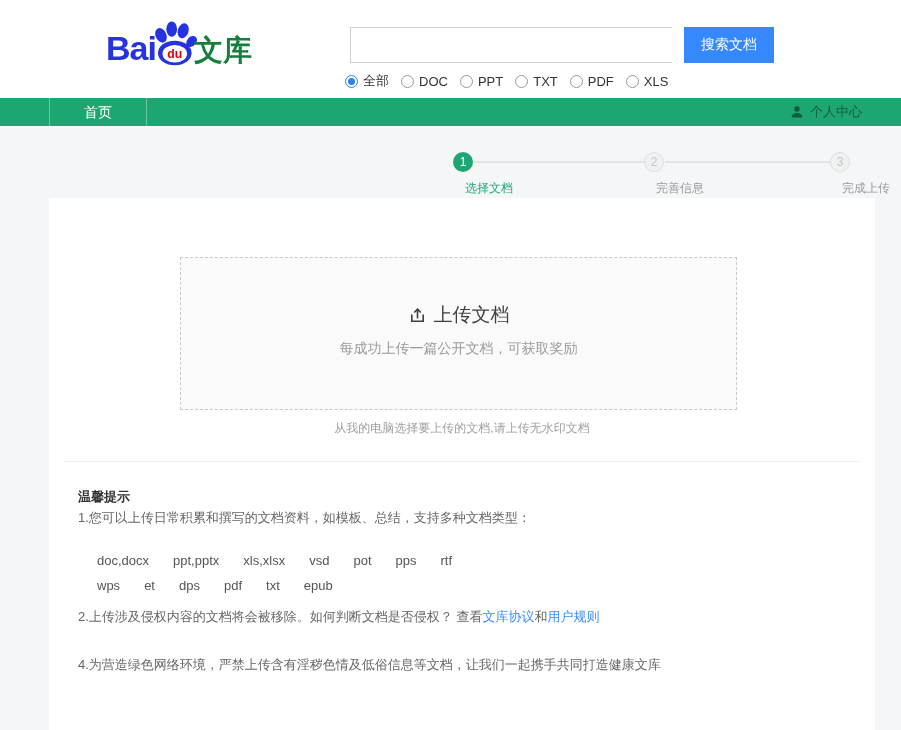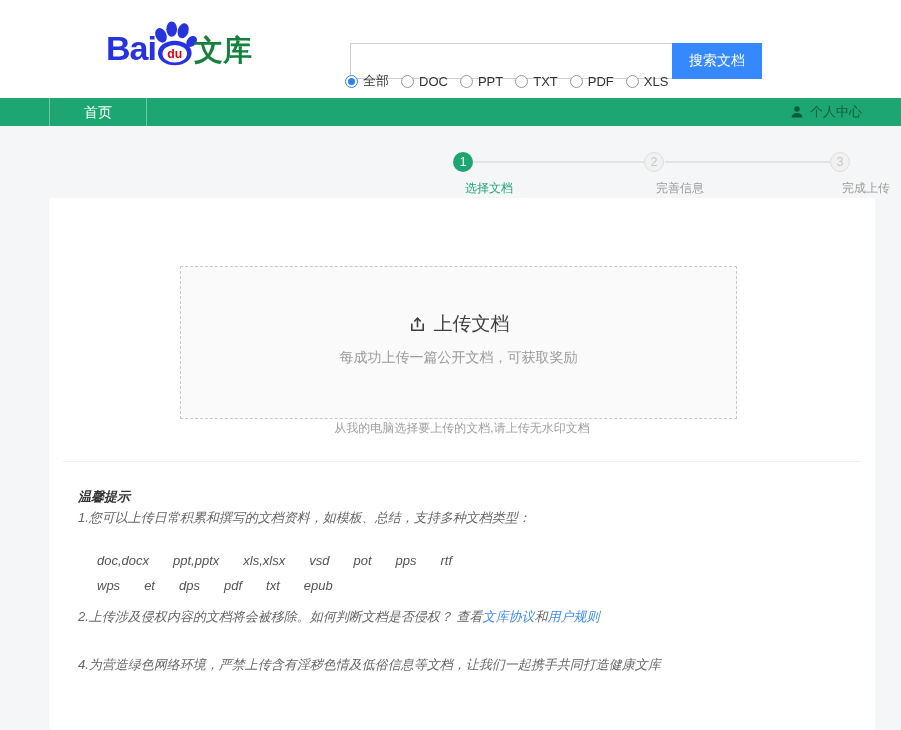--- a/index.html
+++ b/index.html
@@ -12,21 +12,21 @@
   }
 
   
   .topbar { position:absolute; top:0; left:0; width:901px; height:98px; background:#fff; }
 
   .logo { position:absolute; left:106px; top:20px; display:flex; align-items:flex-end; cursor:pointer; }
   .logo-bai { font-size:34px; font-weight:bold; color:#2633DE; line-height:1; letter-spacing:-1px; }
   .paw { width:46px; height:46px; margin:0 -3px -1px -5px; display:block; }
   .logo-wenku { font-size:29px; font-weight:bold; color:#15803d; line-height:1.05; }
 
-  .search { position:absolute; left:350px; top:43px; display:flex; }
+  .search { position:absolute; left:350px; top:27px; display:flex;gap:12px; }
   .search-input {
     width:322px; height:36px; border:1px solid #cfcfcf; border-right:none;
     outline:none; padding:0 10px; font-size:14px; background:#fff;
   }
   .search-btn {
     width:90px; height:36px; border:none; background:#3688FF; color:#fff;
     font-size:14px; cursor:pointer; font-family:inherit;
   }
 
   .filters { position:absolute; left:345px; top:72px; display:flex; align-items:center; gap:12px; }
@@ -70,36 +70,36 @@
   .step-circle.pending { background:#f1f1f2; border:1px solid #dedede; color:#c6c6c6; line-height:18px; }
   .c1 { left:453px; } .c2 { left:644px; } .c3 { left:830px; }
   .step-label { position:absolute; top:54px; width:100px; text-align:right; font-size:12px; color:#9b9b9b; }
   .step-label.active { color:#1EA672; }
   .l1 { left:413px; } .l2 { left:604px; } .l3 { left:790px; }
 
   
   .card { position:absolute; top:72px; left:49px; width:826px; height:532px; background:#fff; }
 
   .dropzone {
-    position:absolute; left:131px; top:68px; width:557px; height:153px;
+    position:absolute; left:131px; top:59px; width:557px; height:153px;
     border:1px dashed #c9c9c9; background:#fafafa; text-align:center; cursor:pointer;
   }
   .dz-title {
     margin-top:44px; font-size:19px; color:#3f3f3f;
     display:flex; align-items:center; justify-content:center; gap:7px;
   }
   .dz-sub { margin-top:12px; font-size:14px; color:#9b9b9b; }
 
   .dz-caption { position:absolute; top:222px; left:0; width:100%; text-align:center; font-size:12px; color:#9e9e9e; }
 
   .divider { position:absolute; top:263px; left:14px; right:14px; height:1px; background:#f0f0f0; }
 
   
   .tips { position:absolute; left:29px; top:284px; width:790px; height:230px; font-size:13px; }
-  .tips > div { position:absolute; left:0; white-space:nowrap;font-style:italic; }
+  .tips > div { position:absolute; left:0; white-space:nowrap; }
   .tips-heading { top:6px; font-weight:bold; color:#333; }
   .tip-item { color:#666; }
   .item1 { top:27px; }
   .tip-row { display:flex; color:#555; }
   .row1 { top:71px; left:19px !important; }
   .row2 { top:96px; left:19px !important; }
   .tip-row span { margin-right:24px; }
   .item2 { top:126px; }
   .item3 { top:150px; }
   .item4 { top:174px; }

